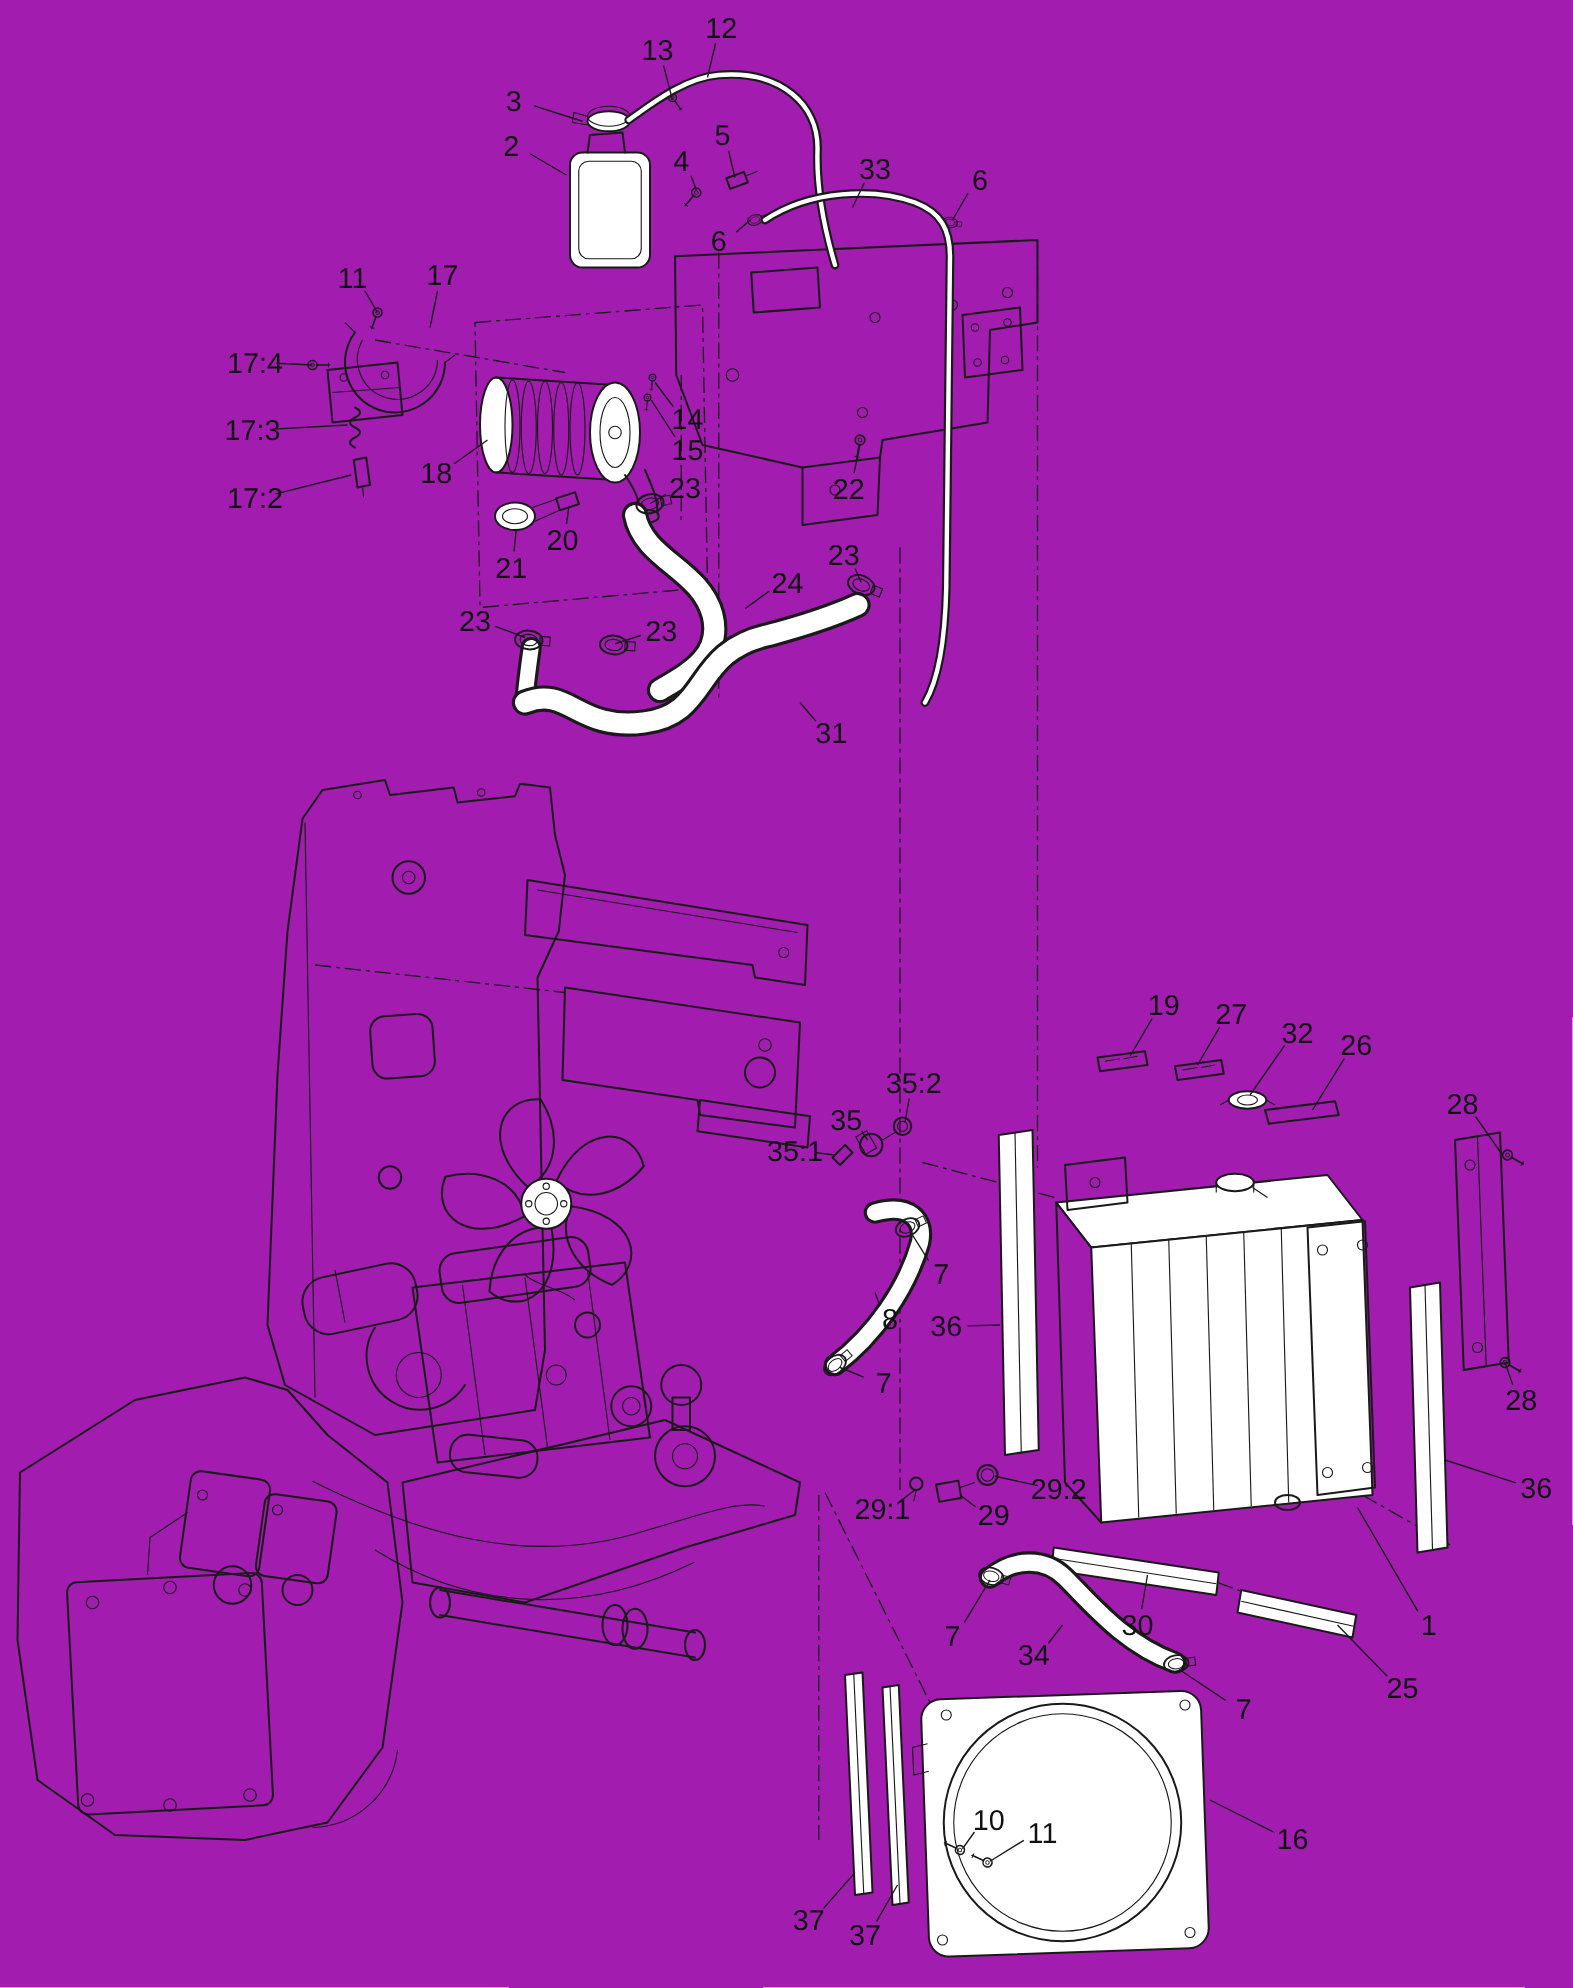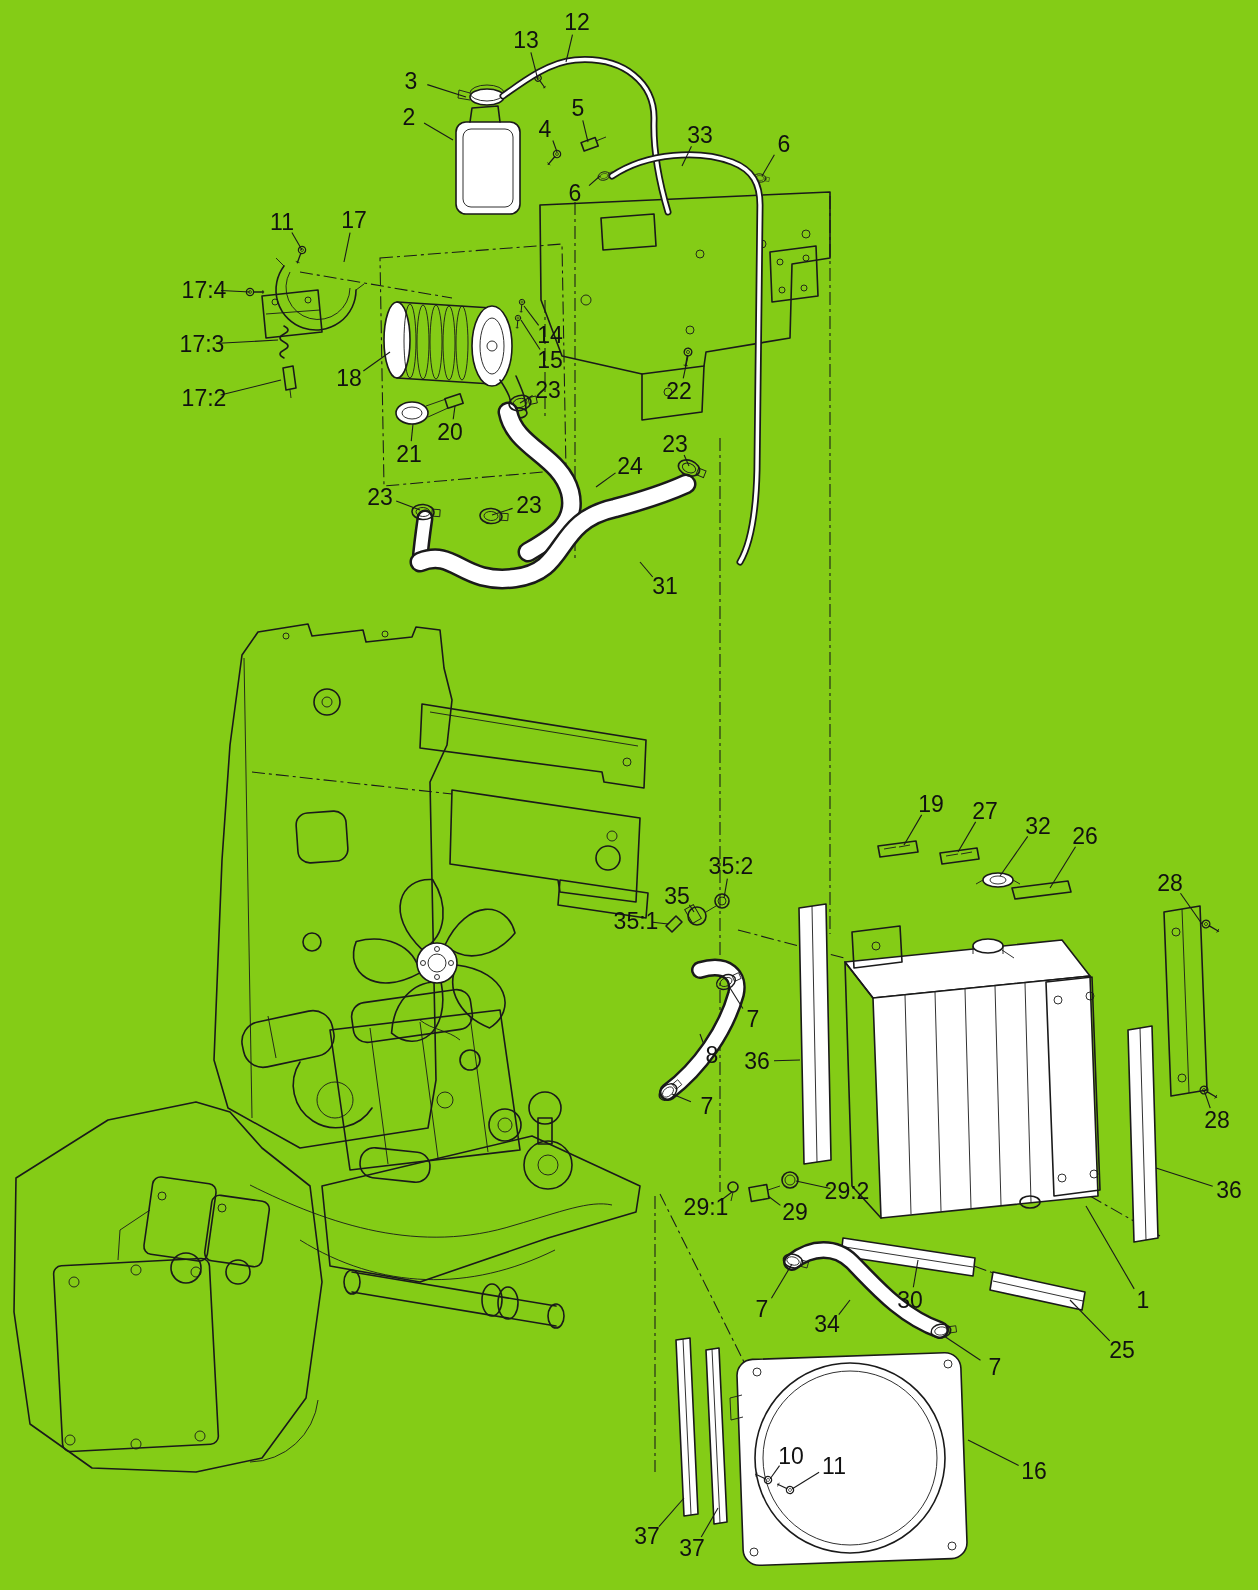--- a/index.html
+++ b/index.html
@@ -1,16 +1,16 @@
 <!DOCTYPE html>
 <html><head>
 <meta charset="utf-8">
 <style>
   html,body{margin:0;padding:0;background:#ffffff;}
-  #stage{position:relative;width:1258px;height:1590px;background:#84cc16;overflow:hidden;
+  #stage{position:relative;width:1258px;height:1590px;background:#a21caf;overflow:hidden;
          font-family:"Liberation Sans",sans-serif;}
   svg{display:block;}
   .ln{stroke:#1a1a1a;stroke-width:1.6;fill:none;stroke-linejoin:round;stroke-linecap:round;}
   .thin{stroke:#1a1a1a;stroke-width:0.9;fill:none;}
   .fw{fill:#ffffff;}
   .dashdot{stroke:#1a1a1a;stroke-width:1.05;fill:none;stroke-dasharray:13 4 3 4;}
   .tube-o{stroke:#1a1a1a;fill:none;stroke-linecap:round;}
   .tube-i{stroke:#ffffff;fill:none;stroke-linecap:round;}
   .leader{stroke:#1a1a1a;stroke-width:1.1;}
   .callout{font-family:"Liberation Sans",sans-serif;font-size:23px;fill:#111111;

